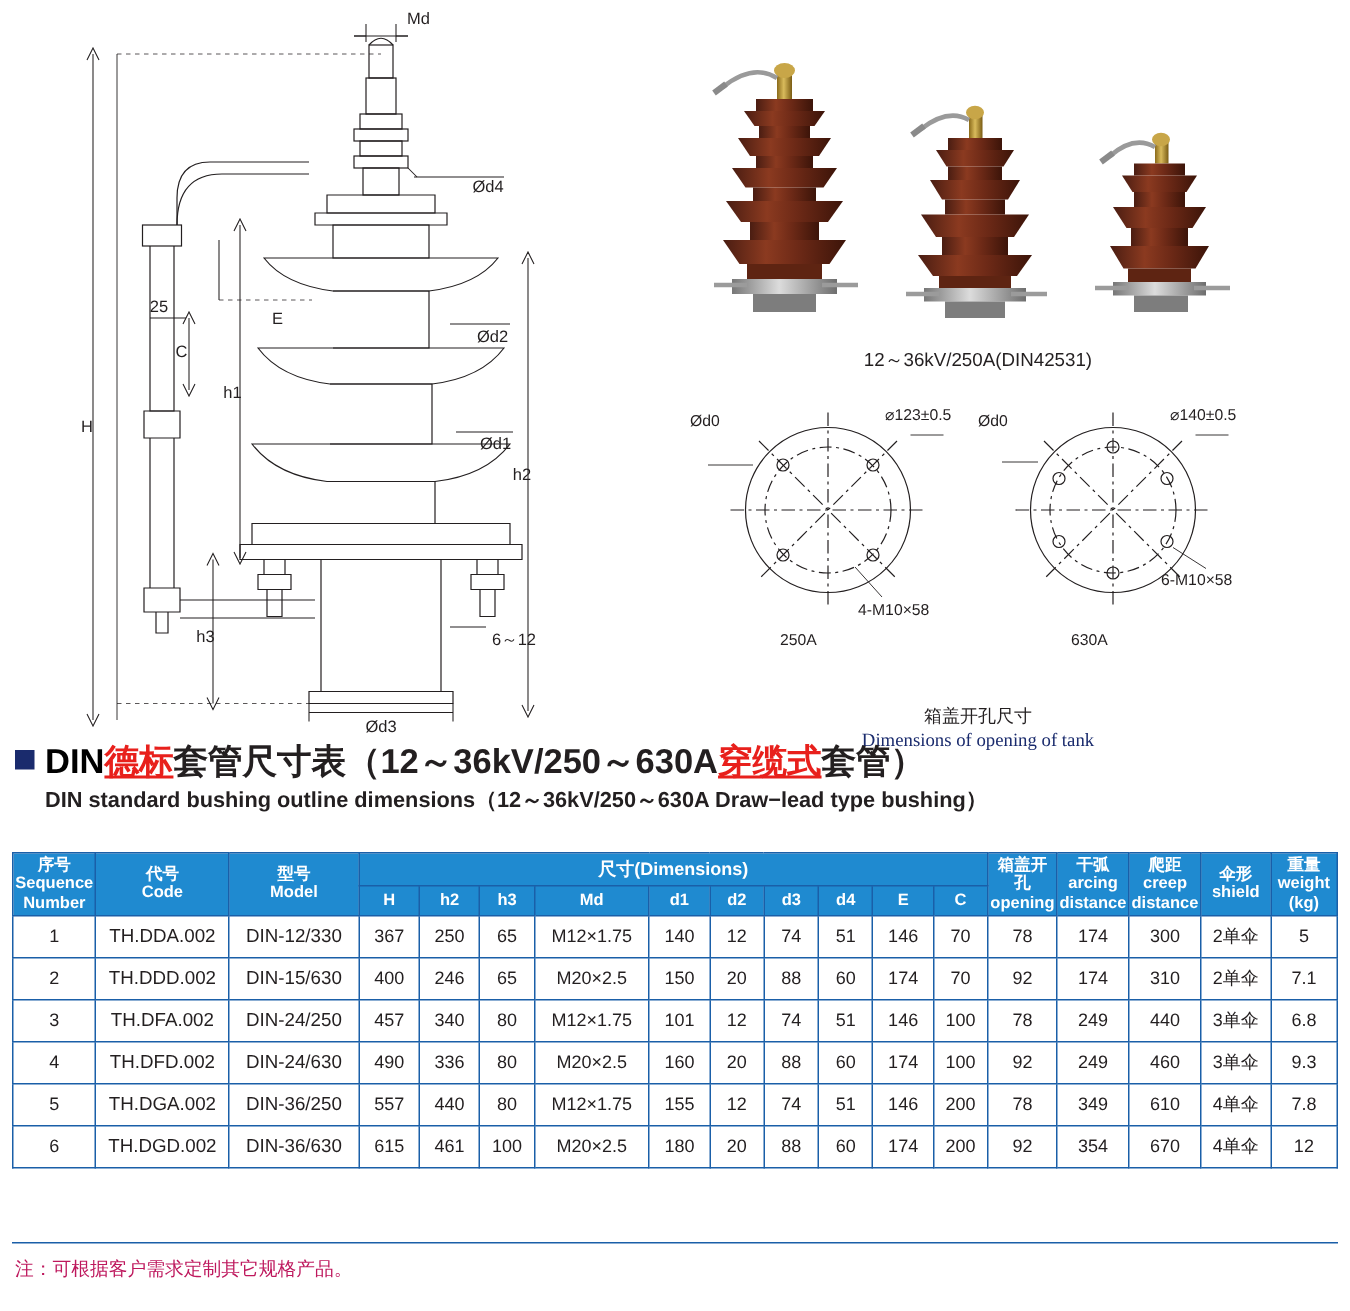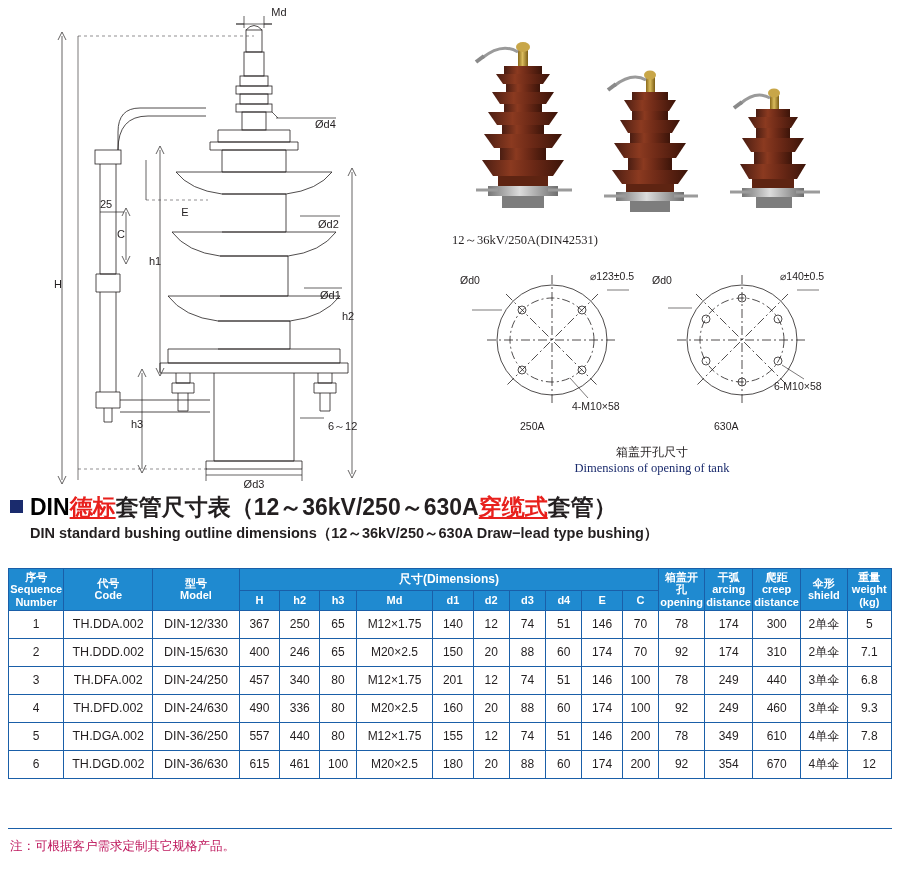--- a/index.html
+++ b/index.html
@@ -15,29 +15,29 @@
 
   
   .drawing-area { position: relative; width: 900px; height: 490px; }
 
   svg.line-art { position: absolute; left: 0; top: 0; }
 
   
   .photos { position: absolute; left: 452px; top: 18px; width: 400px; height: 200px; }
   .photo-caption {
     position: absolute; left: 452px; top: 232px; width: 400px;
-    text-align: left; font-size: 12.5px; color: #231f20;
-    font-family: Liberation Serif, serif;
+    text-align: center; font-size: 12.5px; color: #231f20;
+    font-family: Liberation Sans, sans-serif;
   }
 
   .tank-caption {
     position: absolute; left: 452px; top: 444px; width: 400px; text-align: center;
     font-family: "Liberation Serif", serif; color: #1a2b6d; font-size: 12.5px; line-height: 1.35;
   }
-  .tank-caption .cn { color: #231f20; font-family: "Liberation Sans", sans-serif; font-size: 12px; }
+  .tank-caption .cn { color: #231f20; font-family: "Liberation Sans", sans-serif; font-size: 12px; margin-top: 25px; }
 
   
   .title-block { position: absolute; left: 10px; top: 494px; width: 885px; }
   .title-main {
     font-size: 23px; font-weight: bold; line-height: 1.15;
     white-space: nowrap;
   }
   .sq { display: inline-block; width: 13px; height: 13px; background: #1a2b6d; margin-right: 7px; vertical-align: 2px; }
   .blue { color: #000000; margin-top: 14px; }
   .red { color: #e8201c; text-decoration: underline; }
@@ -426,21 +426,21 @@
             <td>7.1</td>
           </tr>
           <tr>
             <td>3</td>
             <td class="code">TH.DFA.002</td>
             <td class="model">DIN-24/250</td>
             <td>457</td>
             <td>340</td>
             <td>80</td>
             <td>M12×1.75</td>
-            <td>201</td>
+            <td>101</td>
             <td>12</td>
             <td>74</td>
             <td>51</td>
             <td>146</td>
             <td>100</td>
             <td>78</td>
             <td>249</td>
             <td>440</td>
             <td>3单伞</td>
             <td>6.8</td>

